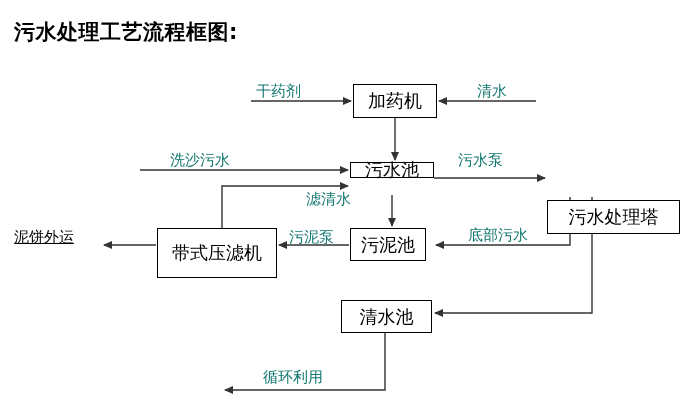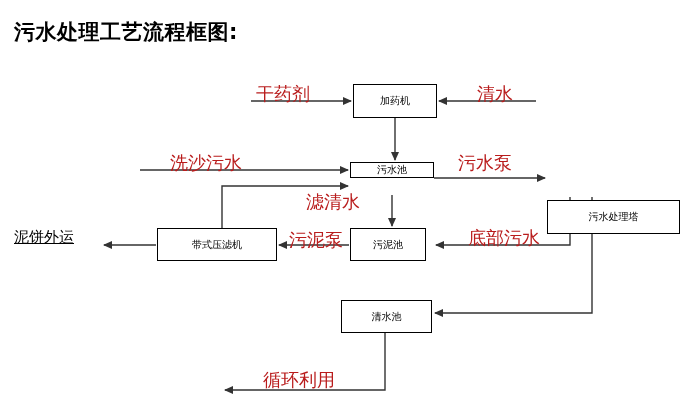--- a/index.html
+++ b/index.html
@@ -34,29 +34,29 @@
     width: 700px;
     height: 420px;
   }
   .node-box {
     position: absolute;
     border: 1px solid #000000;
     background: #ffffff;
     display: flex;
     align-items: center;
     justify-content: center;
-    font-size: 10px;
+    font-size: 18px;
     color: #000000;
     box-sizing: border-box;
     white-space: nowrap;
   }
   .edge-label {
     position: absolute;
-    font-size: 18px;
-    color: #b91c1c;
+    font-size: 15px;
+    color: #0f766e;
     white-space: nowrap;
     background: transparent;
   }
   .endpoint-label {
     position: absolute;
     font-size: 15px;
     color: #000000;
     white-space: nowrap;
     text-decoration: underline;
   }
@@ -114,21 +114,21 @@
   </div>
 
   <div class="node-box" style="left:350px; top:162px; width:84px; height:16px;">
     <span>污水池</span>
   </div>
 
   <div class="node-box" style="left:547px; top:162px; width:133px; height:34px;margin-top:38px;">
     <span>污水处理塔</span>
   </div>
 
-  <div class="node-box" style="left:157px; top:228px; width:120px; height:33px;">
+  <div class="node-box" style="left:157px; top:228px; width:120px; height:50px;">
     <span>带式压滤机</span>
   </div>
 
   <div class="node-box" style="left:350px; top:228px; width:76px; height:33px;">
     <span>污泥池</span>
   </div>
 
   <div class="node-box" style="left:341px; top:300px; width:91px; height:33px;">
     <span>清水池</span>
   </div>

